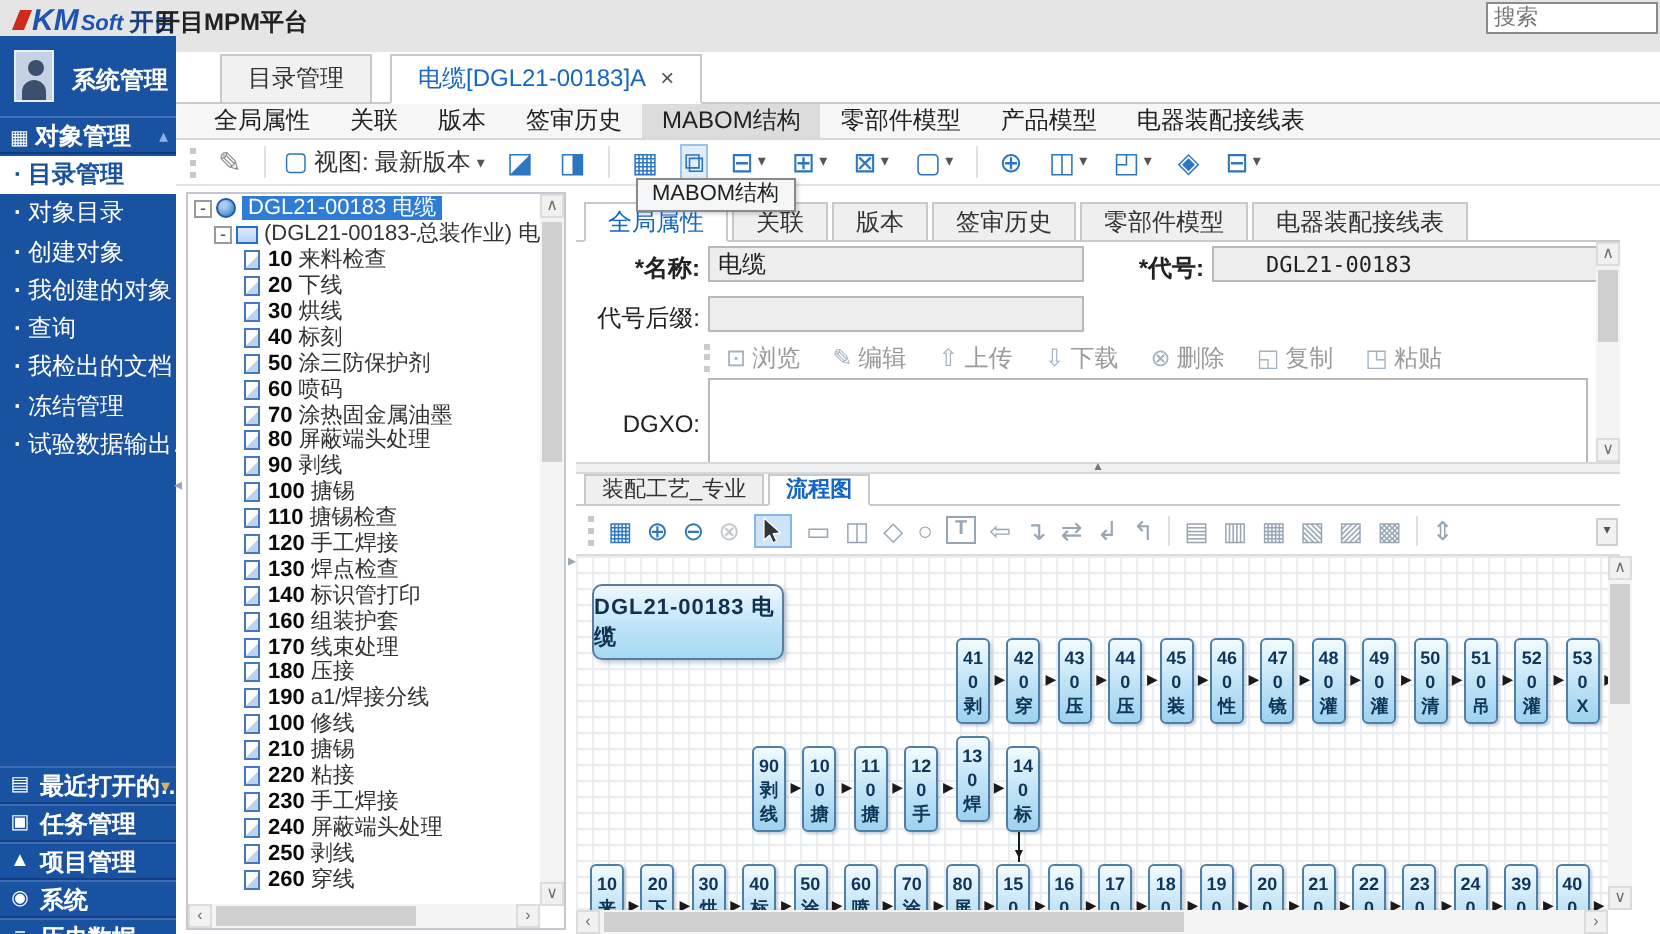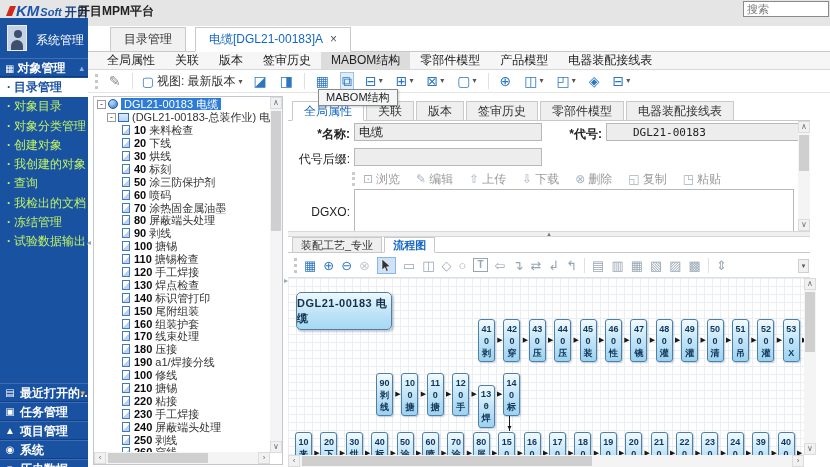--- a/index.html
+++ b/index.html
@@ -16,26 +16,26 @@
   #platform{position:absolute;left:78px;top:3px;font-size:12px;color:#222;font-weight:bold}
   #search{position:absolute;right:1px;top:1px;width:86px;height:16px;border:1px solid #8a8a8a;font-size:11px;padding:0 3px;color:#333;font-family:inherit}
   #search::placeholder{color:#777}
 
   
   #sidebar{position:absolute;left:0;top:18px;width:88px;height:449px;background:#1a52a2;color:#fff;overflow:hidden}
   #sb-user{position:absolute;left:0;top:4px;width:88px;height:36px}
   #avatar{position:absolute;left:7px;top:3px;width:20px;height:26px;background:#c6d2e4;border:1px solid #e8eef6}
   #avatar::before{content:"";position:absolute;left:6px;top:4px;width:8px;height:8px;border-radius:50%;background:#3c4f6e}
   #avatar::after{content:"";position:absolute;left:3px;top:14px;width:12px;height:10px;border-radius:6px 6px 0 0;background:#3c4f6e}
-  #sb-user-label{position:absolute;right:4px;top:10px;font-weight:normal;font-size:12px}
+  #sb-user-label{position:absolute;right:4px;top:10px;font-weight:bold;font-size:12px}
   #sb-section{position:absolute;left:0;top:40px;width:88px;height:19px;line-height:19px;border-top:1px solid #416fb5;border-bottom:1px solid #0f3a7e;font-weight:bold;padding-left:5px;font-size:12px}
   .sb-sec-ico{font-size:10px;margin-right:3px}
   .sb-caret{position:absolute;right:4px;top:0;font-size:9px;color:#8fb1dd}
   #sb-items{position:absolute;left:0;top:60px;width:88px}
-  .sb-item{height:19.3px;line-height:19px;padding-left:14px;position:relative;font-size:12px;color:#bef264;cursor:pointer;white-space:nowrap;overflow:hidden}
+  .sb-item{height:19.3px;line-height:19px;padding-left:14px;position:relative;font-size:12px;color:#ffffff;cursor:pointer;white-space:nowrap;overflow:hidden}
   .sb-item::before{content:"·";position:absolute;left:7px;font-weight:bold}
   .sb-item.active{background:#fff;color:#1a52a2;font-weight:bold}
   .sb-item.active::before{color:#1a52a2}
   #sb-bottom{position:absolute;left:0;top:365px;width:88px}
   .sb-brow{height:19px;line-height:18px;border-top:1px solid #3e6cb4;border-bottom:1px solid #123f86;padding-left:4px;font-weight:bold;font-size:12px;display:flex;align-items:center;gap:4px;position:relative;white-space:nowrap;cursor:pointer}
   .sb-bico{font-size:10px;width:12px;text-align:center;flex:none}
   .sb-bcaret{position:absolute;right:3px;font-size:9px;color:#d9b36a}
   #sb-collapse{position:absolute;left:87px;top:238px;font-size:8px;color:#97a6bb;z-index:5}
 
   
@@ -144,21 +144,20 @@
     <span id="avatar"></span>
     <span id="sb-user-label">系统管理</span>
   </div>
   <div id="sb-section">
     <span class="sb-sec-ico">▦</span><span>对象管理</span>
     <span class="sb-caret">▴</span>
   </div>
   <div id="sb-items">
       <div class="sb-item active">目录管理</div>
       <div class="sb-item">对象目录</div>
-      <div class="sb-item">对象分类管理</div>
       <div class="sb-item">创建对象</div>
       <div class="sb-item">我创建的对象</div>
       <div class="sb-item">查询</div>
       <div class="sb-item">我检出的文档</div>
       <div class="sb-item">冻结管理</div>
       <div class="sb-item">试验数据输出…</div>
     </div>
   <div id="sb-bottom">
       <div class="sb-brow">
         <span class="sb-bico">▤</span>
@@ -313,25 +312,20 @@
         </div>
         <div class="trow leaf">
           <span class="pg"></span>
           <b>130</b>
           <span>焊点检查</span>
         </div>
         <div class="trow leaf">
           <span class="pg"></span>
           <b>140</b>
           <span>标识管打印</span>
-        </div>
-        <div class="trow leaf">
-          <span class="pg"></span>
-          <b>150</b>
-          <span>尾附组装</span>
         </div>
         <div class="trow leaf">
           <span class="pg"></span>
           <b>160</b>
           <span>组装护套</span>
         </div>
         <div class="trow leaf">
           <span class="pg"></span>
           <b>170</b>
           <span>线束处理</span>
@@ -515,21 +509,21 @@
 搪</div>
     <span class="farr" style="left: 131.4px; top: 112px;">▶</span>
     <div class="fnode" style="left: 138.8px; top: 95px;">11
 0
 搪</div>
     <span class="farr" style="left: 156.8px; top: 112px;">▶</span>
     <div class="fnode" style="left: 164.2px; top: 95px;">12
 0
 手</div>
     <span class="farr" style="left: 182.2px; top: 112px;">▶</span>
-    <div class="fnode" style="left: 189.6px; top: 107px; font-family: Liberation Mono, monospace;">13
+    <div class="fnode" style="left: 189.6px; top: 90px;">13
 0
 焊</div>
     <span class="farr" style="left: 207.6px; top: 112px;">▶</span>
     <div class="fnode" style="left: 215px; top: 95px;">14
 0
 标</div>
     <div class="fnode" style="left: 7px; top: 154px;">10
 来</div>
     <span class="farr" style="left: 25px; top: 171px;">▶</span>
     <div class="fnode" style="left: 32.4px; top: 154px;">20

